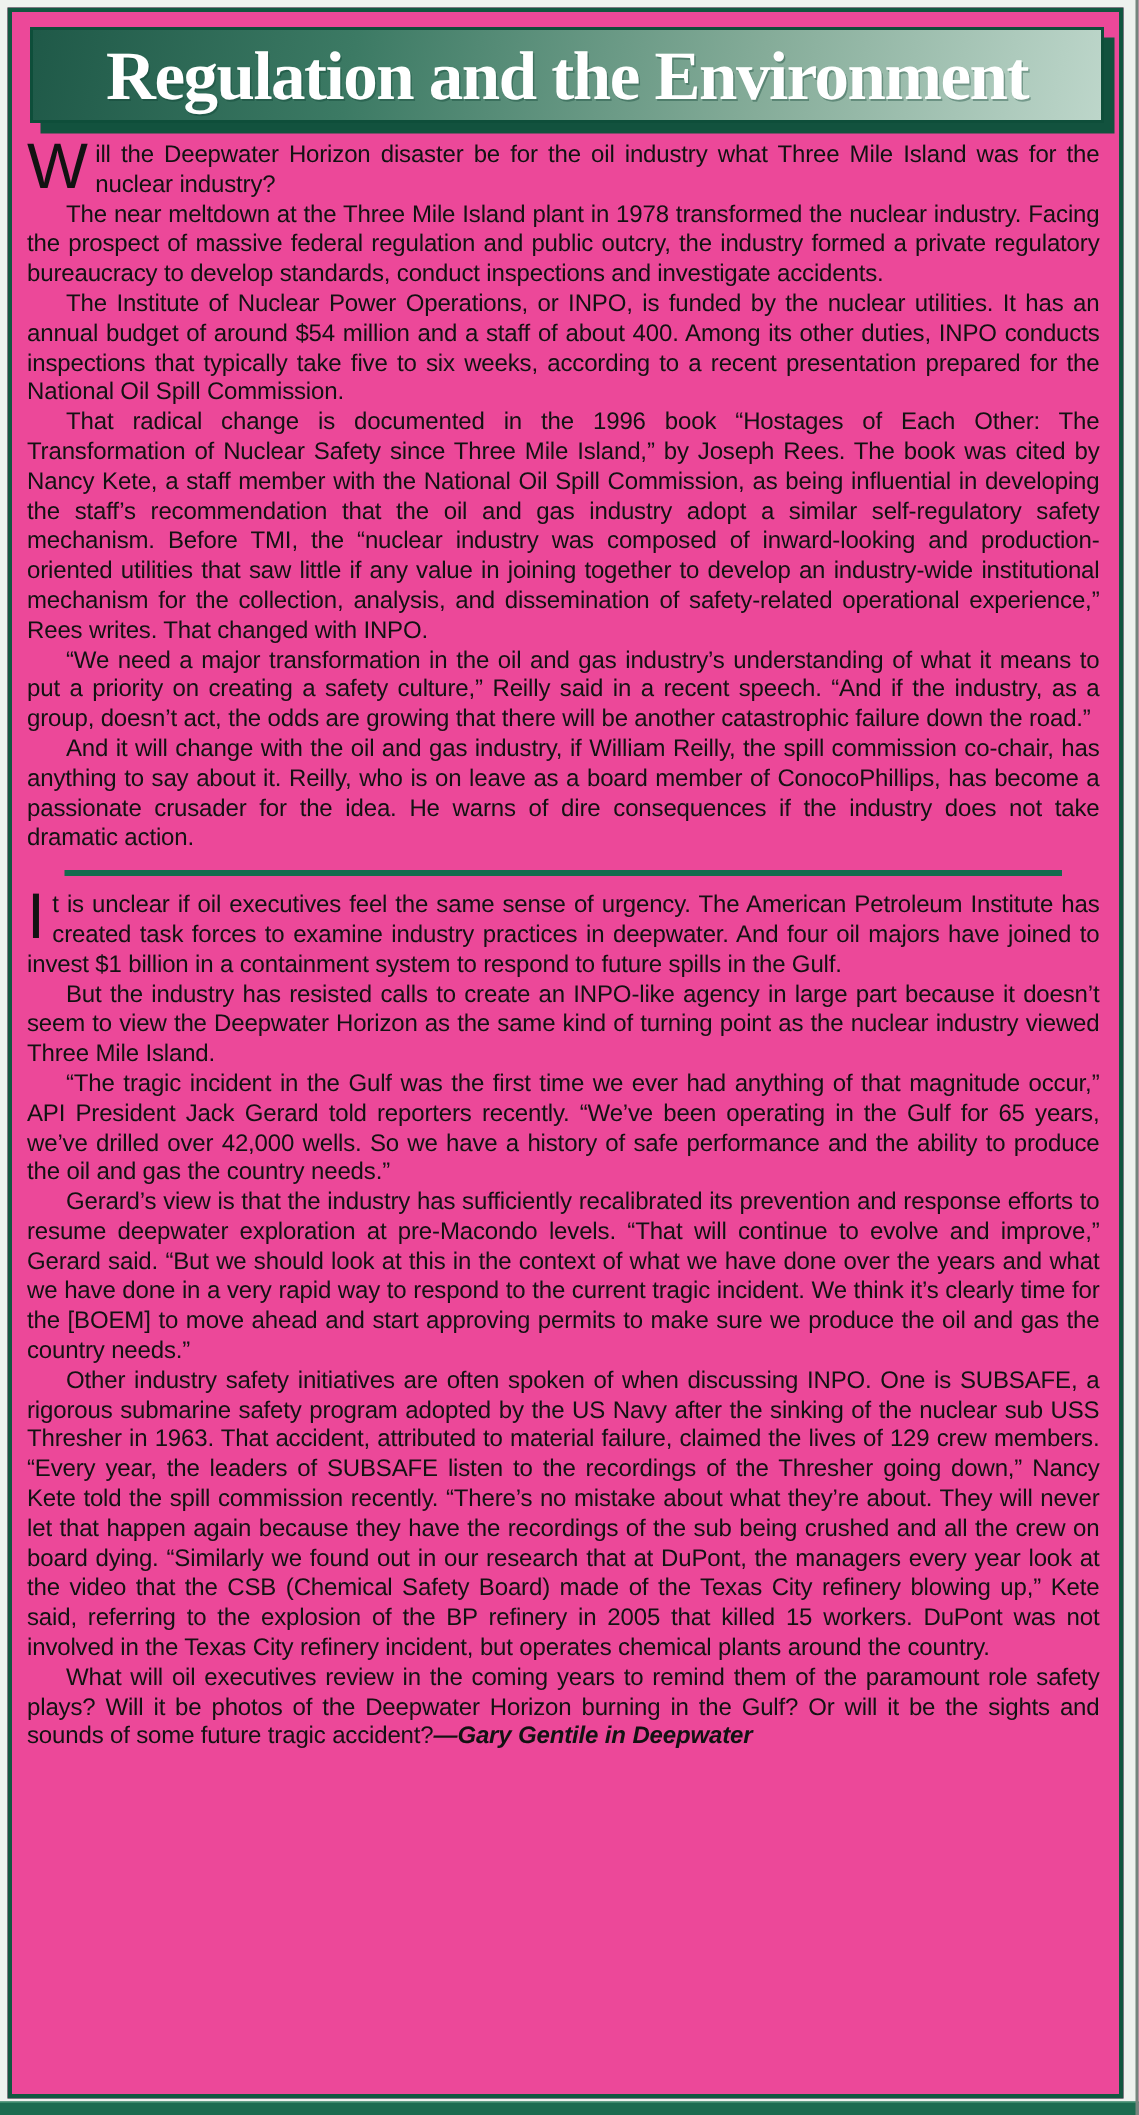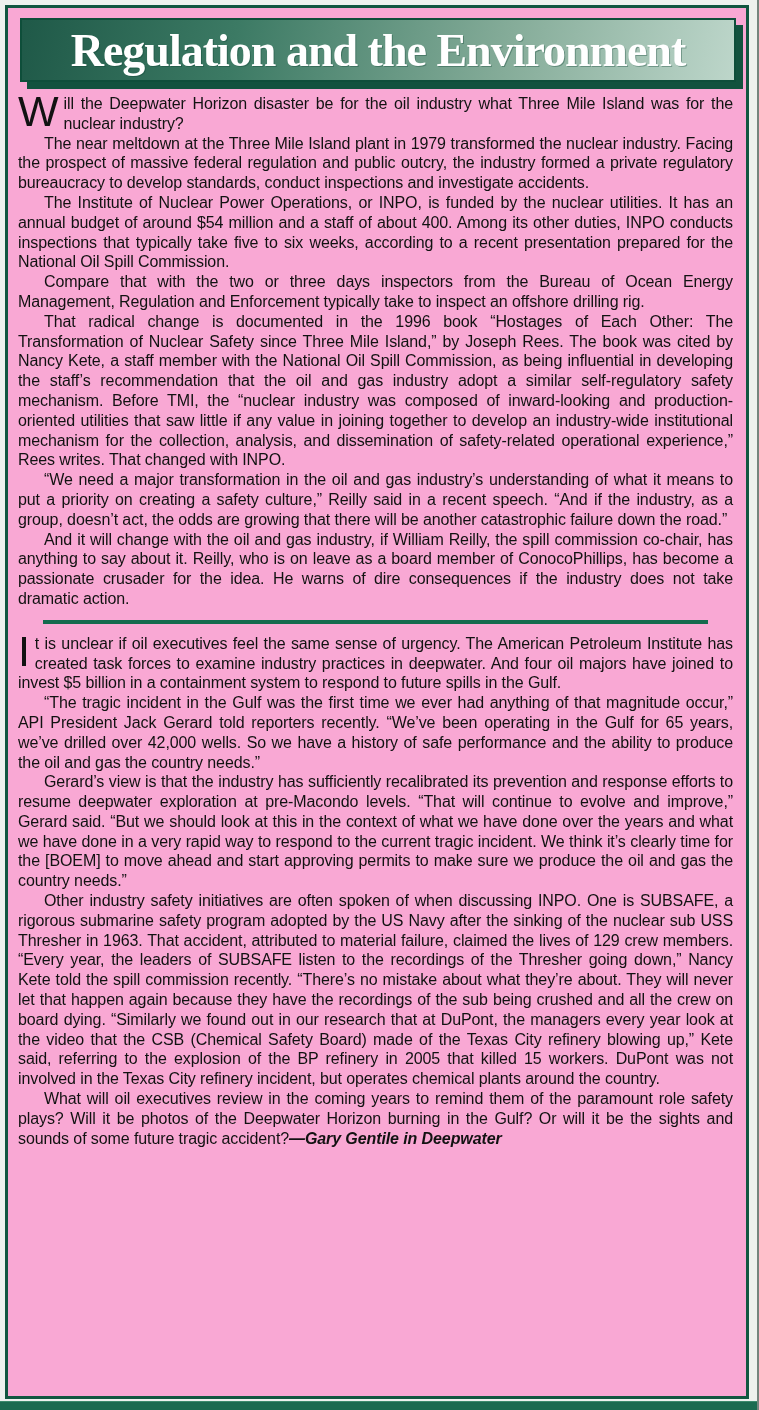--- a/index.html
+++ b/index.html
@@ -14,21 +14,21 @@
   .edge-line {
     position: absolute;
     right: 0; top: 0;
     width: 2px; height: 100%;
     background: #75867e;
   }
   .page {
     position: absolute;
     top: 5px; left: 5px; right: 10px; bottom: 11px;
     border: 3px solid #115740;
-    background: #f9a8d4;
+    background: #ec4899;
     box-sizing: border-box;
     overflow: hidden;
   }
   .title-banner {
     margin: 10px 10px 0 12px;
     height: 60px;
     background: linear-gradient(100deg, #1f5948 0%, #3c7a64 30%, #85ac99 68%, #bdd6ca 100%);
     border: 2px solid #0e4e3a;
     box-shadow: 7px 7px 0 #12523e;
     display: flex;
@@ -87,32 +87,32 @@
 <div class="page">
 
   <div class="title-banner">
     <span class="title">Regulation and the Environment</span>
   </div>
 
   <div class="copy">
 
     <section>
       <p class="lead"><span class="dropcap">W</span><span>ill the Deepwater Horizon disaster be for the oil industry what Three Mile Island was for the nuclear industry?</span></p>
-      <p>The near meltdown at the Three Mile Island plant in 1979 transformed the nuclear industry. Facing the prospect of massive federal regulation and public outcry, the industry formed a private regulatory bureaucracy to develop standards, conduct inspections and investigate accidents.</p>
+      <p>The near meltdown at the Three Mile Island plant in 1978 transformed the nuclear industry. Facing the prospect of massive federal regulation and public outcry, the industry formed a private regulatory bureaucracy to develop standards, conduct inspections and investigate accidents.</p>
       <p>The Institute of Nuclear Power Operations, or INPO, is funded by the nuclear utilities. It has an annual budget of around $54 million and a staff of about 400. Among its other duties, INPO conducts inspections that typically take five to six weeks, according to a recent presentation prepared for the National Oil Spill Commission.</p>
-      <p>Compare that with the two or three days inspectors from the Bureau of Ocean Energy Management, Regulation and Enforcement typically take to inspect an offshore drilling rig.</p>
       <p>That radical change is documented in the 1996 book “Hostages of Each Other: The Transformation of Nuclear Safety since Three Mile Island,” by Joseph Rees. The book was cited by Nancy Kete, a staff member with the National Oil Spill Commission, as being influential in developing the staff’s recommendation that the oil and gas industry adopt a similar self-regulatory safety mechanism. Before TMI, the “nuclear industry was composed of inward-looking and production-oriented utilities that saw little if any value in joining together to develop an industry-wide institutional mechanism for the collection, analysis, and dissemination of safety-related operational experience,” Rees writes. That changed with INPO.</p>
       <p>“We need a major transformation in the oil and gas industry’s understanding of what it means to put a priority on creating a safety culture,” Reilly said in a recent speech. “And if the industry, as a group, doesn’t act, the odds are growing that there will be another catastrophic failure down the road.”</p>
       <p>And it will change with the oil and gas industry, if William Reilly, the spill commission co-chair, has anything to say about it. Reilly, who is on leave as a board member of ConocoPhillips, has become a passionate crusader for the idea. He warns of dire consequences if the industry does not take dramatic action.</p>
     </section>
 
     <hr class="rule">
 
     <section>
-      <p class="lead"><span class="dropcap">I</span><span>t is unclear if oil executives feel the same sense of urgency. The American Petroleum Institute has created task forces to examine industry practices in deepwater. And four oil majors have joined to invest $5 billion in a containment system to respond to future spills in the Gulf.</span></p>
+      <p class="lead"><span class="dropcap">I</span><span>t is unclear if oil executives feel the same sense of urgency. The American Petroleum Institute has created task forces to examine industry practices in deepwater. And four oil majors have joined to invest $1 billion in a containment system to respond to future spills in the Gulf.</span></p>
+      <p>But the industry has resisted calls to create an INPO-like agency in large part because it doesn’t seem to view the Deepwater Horizon as the same kind of turning point as the nuclear industry viewed Three Mile Island.</p>
       <p>“The tragic incident in the Gulf was the first time we ever had anything of that magnitude occur,” API President Jack Gerard told reporters recently. “We’ve been operating in the Gulf for 65 years, we’ve drilled over 42,000 wells. So we have a history of safe performance and the ability to produce the oil and gas the country needs.”</p>
       <p>Gerard’s view is that the industry has sufficiently recalibrated its prevention and response efforts to resume deepwater exploration at pre-Macondo levels. “That will continue to evolve and improve,” Gerard said. “But we should look at this in the context of what we have done over the years and what we have done in a very rapid way to respond to the current tragic incident. We think it’s clearly time for the [BOEM] to move ahead and start approving permits to make sure we produce the oil and gas the country needs.”</p>
       <p>Other industry safety initiatives are often spoken of when discussing INPO. One is SUBSAFE, a rigorous submarine safety program adopted by the US Navy after the sinking of the nuclear sub USS Thresher in 1963. That accident, attributed to material failure, claimed the lives of 129 crew members. “Every year, the leaders of SUBSAFE listen to the recordings of the Thresher going down,” Nancy Kete told the spill commission recently. “There’s no mistake about what they’re about. They will never let that happen again because they have the recordings of the sub being crushed and all the crew on board dying. “Similarly we found out in our research that at DuPont, the managers every year look at the video that the CSB (Chemical Safety Board) made of the Texas City refinery blowing up,” Kete said, referring to the explosion of the BP refinery in 2005 that killed 15 workers. DuPont was not involved in the Texas City refinery incident, but operates chemical plants around the country.</p>
       <p><span>What will oil executives review in the coming years to remind them of the paramount role safety plays? Will it be photos of the Deepwater Horizon burning in the Gulf? Or will it be the sights and sounds of some future tragic accident?</span><span class="sig">—Gary Gentile in Deepwater</span></p>
     </section>
 
   </div>
 </div>
 
 <div class="footer-bar"></div>

